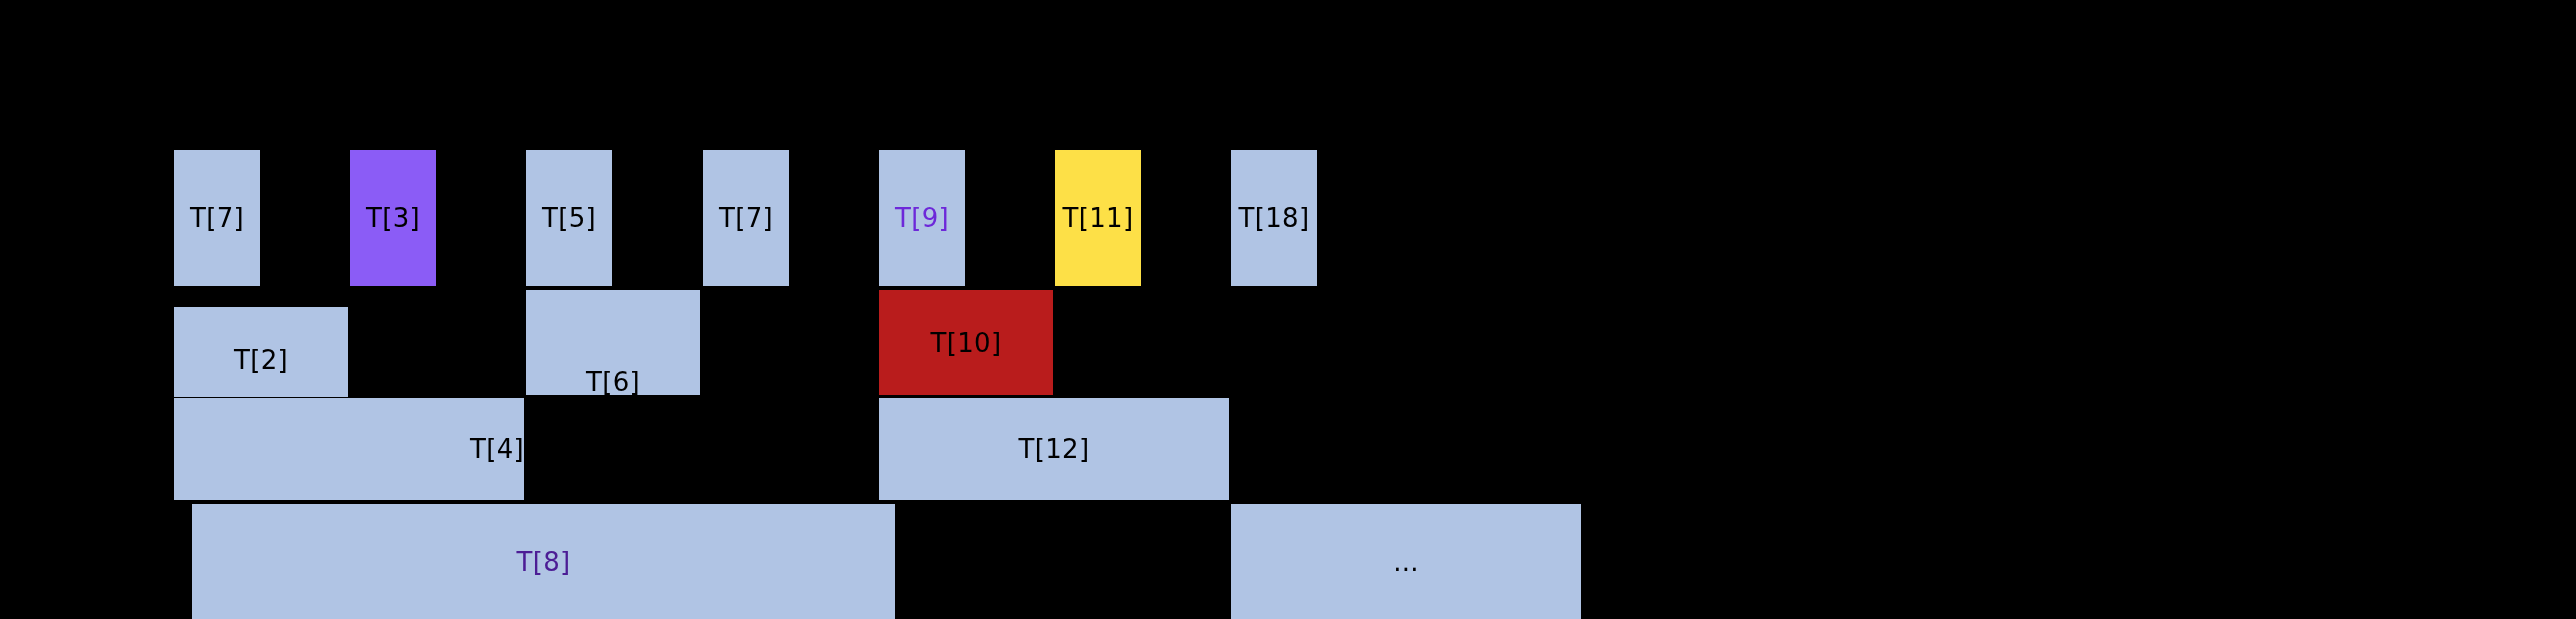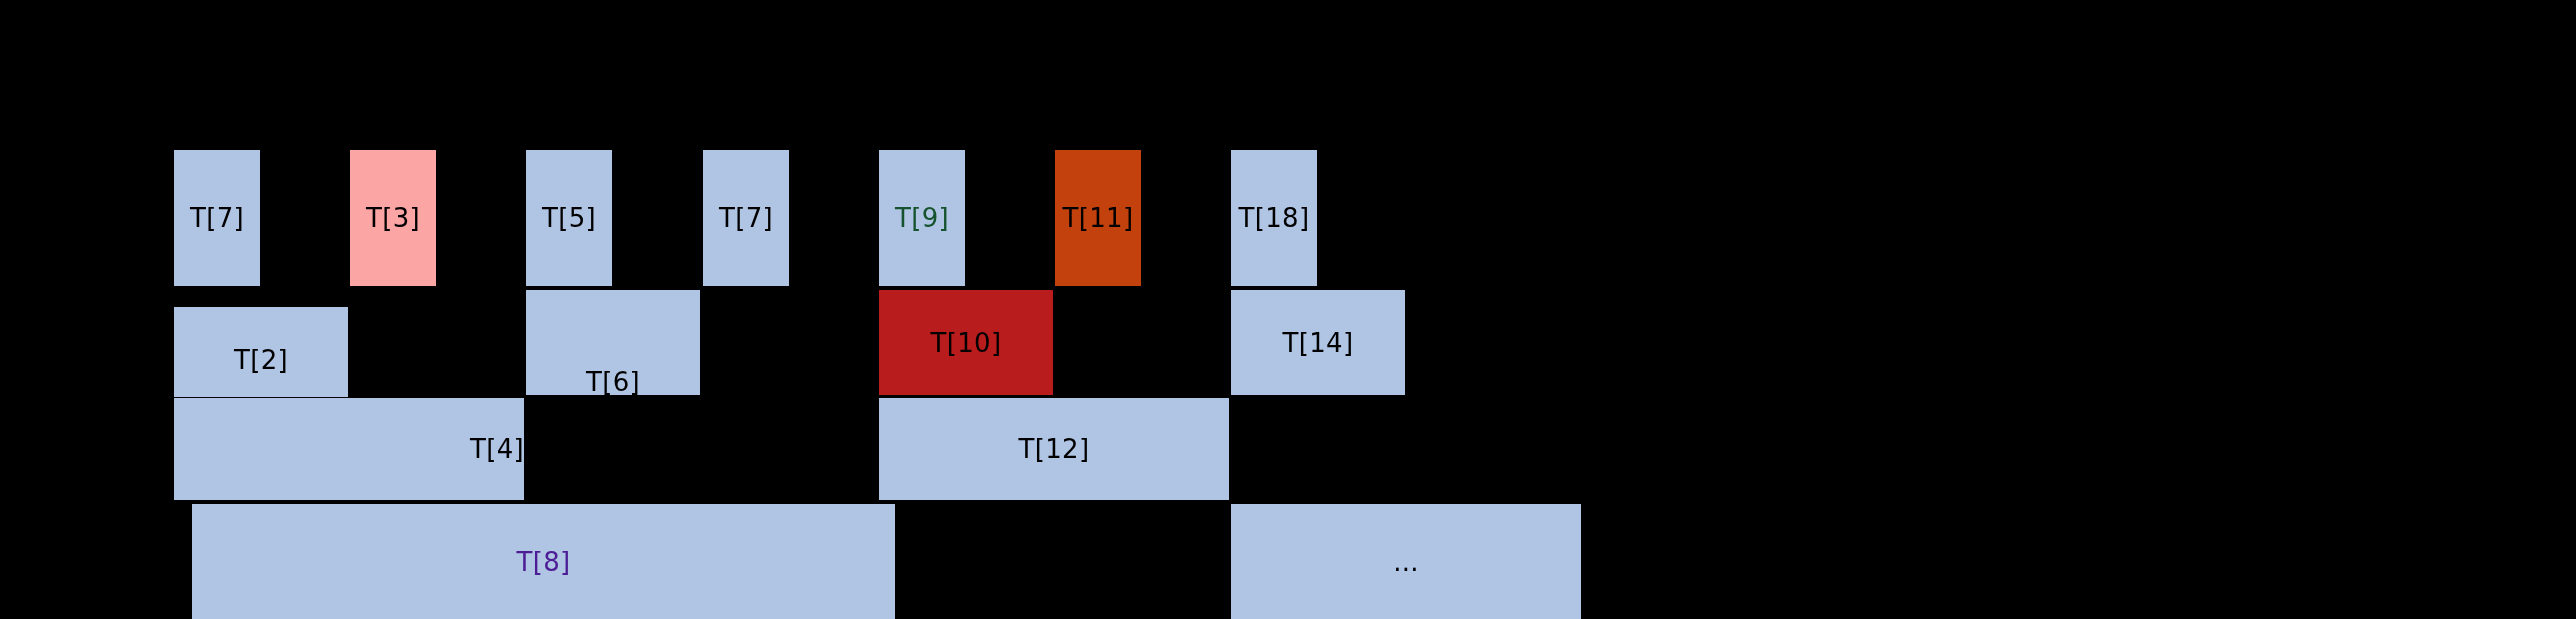--- a/index.html
+++ b/index.html
@@ -43,49 +43,46 @@
     pointer-events: none;
   }
 </style>
 </head>
 <body>
 
 <div id="diagram" style="background: rgb(0, 0, 0);">
     <div class="task-box" style="left: 173px; top: 149px; width: 88px; height: 138px; background: rgb(176, 196, 228); border-color: rgb(0, 0, 0); color: rgb(0, 0, 0);">
       <span class="task-label">T[7]</span>
     </div>
-    <div class="task-box" style="left: 349px; top: 149px; width: 88px; height: 138px; background: #fca5a5; border-color: rgb(0, 0, 0); color: rgb(0, 0, 0);">
+    <div class="task-box" style="left: 349px; top: 149px; width: 88px; height: 138px; background: #8b5cf6; border-color: rgb(0, 0, 0); color: rgb(0, 0, 0);">
       <span class="task-label">T[3]</span>
     </div>
     <div class="task-box" style="left: 525px; top: 149px; width: 88px; height: 138px; background: rgb(176, 196, 228); border-color: rgb(0, 0, 0); color: rgb(0, 0, 0);">
       <span class="task-label">T[5]</span>
     </div>
     <div class="task-box" style="left: 702px; top: 149px; width: 88px; height: 138px; background: rgb(176, 196, 228); border-color: rgb(0, 0, 0); color: rgb(0, 0, 0);">
       <span class="task-label">T[7]</span>
     </div>
-    <div class="task-box" style="left: 878px; top: 149px; width: 88px; height: 138px; background: rgb(176, 196, 228); border-color: rgb(0, 0, 0); color: #14532d;">
+    <div class="task-box" style="left: 878px; top: 149px; width: 88px; height: 138px; background: rgb(176, 196, 228); border-color: rgb(0, 0, 0); color: #6d28d9;">
       <span class="task-label">T[9]</span>
     </div>
-    <div class="task-box" style="left: 1054px; top: 149px; width: 88px; height: 138px; background: #c2410c; border-color: rgb(0, 0, 0); color: rgb(0, 0, 0);">
+    <div class="task-box" style="left: 1054px; top: 149px; width: 88px; height: 138px; background: #fde047; border-color: rgb(0, 0, 0); color: rgb(0, 0, 0);">
       <span class="task-label">T[11]</span>
     </div>
     <div class="task-box" style="left: 1230px; top: 149px; width: 88px; height: 138px; background: rgb(176, 196, 228); border-color: rgb(0, 0, 0); color: rgb(0, 0, 0);">
       <span class="task-label">T[18]</span>
     </div>
     <div class="task-box" style="left: 173px; top: 306px; width: 176px; height: 107px; background: rgb(176, 196, 228); border-color: rgb(0, 0, 0); color: rgb(0, 0, 0);">
       <span class="task-label">T[2]</span>
     </div>
     <div class="task-box" style="left: 525px; top: 289px; width: 176px; height: 107px; background: rgb(176, 196, 228); border-color: rgb(0, 0, 0); color: rgb(0, 0, 0); align-items: flex-end;">
       <span class="task-label">T[6]</span>
     </div>
     <div class="task-box" style="left: 878px; top: 289px; width: 176px; height: 107px; background: #b91c1c; border-color: rgb(0, 0, 0); color: rgb(0, 0, 0);">
       <span class="task-label">T[10]</span>
-    </div>
-    <div class="task-box" style="left: 1230px; top: 289px; width: 176px; height: 107px; background: rgb(176, 196, 228); border-color: rgb(0, 0, 0); color: rgb(0, 0, 0);">
-      <span class="task-label">T[14]</span>
     </div>
     <div class="task-box" style="left: 173px; top: 397px; width: 352px; height: 104px; background: rgb(176, 196, 228); border-color: rgb(0, 0, 0); color: rgb(0, 0, 0); justify-content: flex-end;">
       <span class="task-label">T[4]</span>
     </div>
     <div class="task-box" style="left: 878px; top: 397px; width: 352px; height: 104px; background: rgb(176, 196, 228); border-color: rgb(0, 0, 0); color: rgb(0, 0, 0);">
       <span class="task-label">T[12]</span>
     </div>
     <div class="task-box" style="left: 191px; top: 503px; width: 705px; height: 117px; background: rgb(176, 196, 228); border-color: rgb(0, 0, 0); color: #4c1d95;">
       <span class="task-label">T[8]</span>
     </div>

